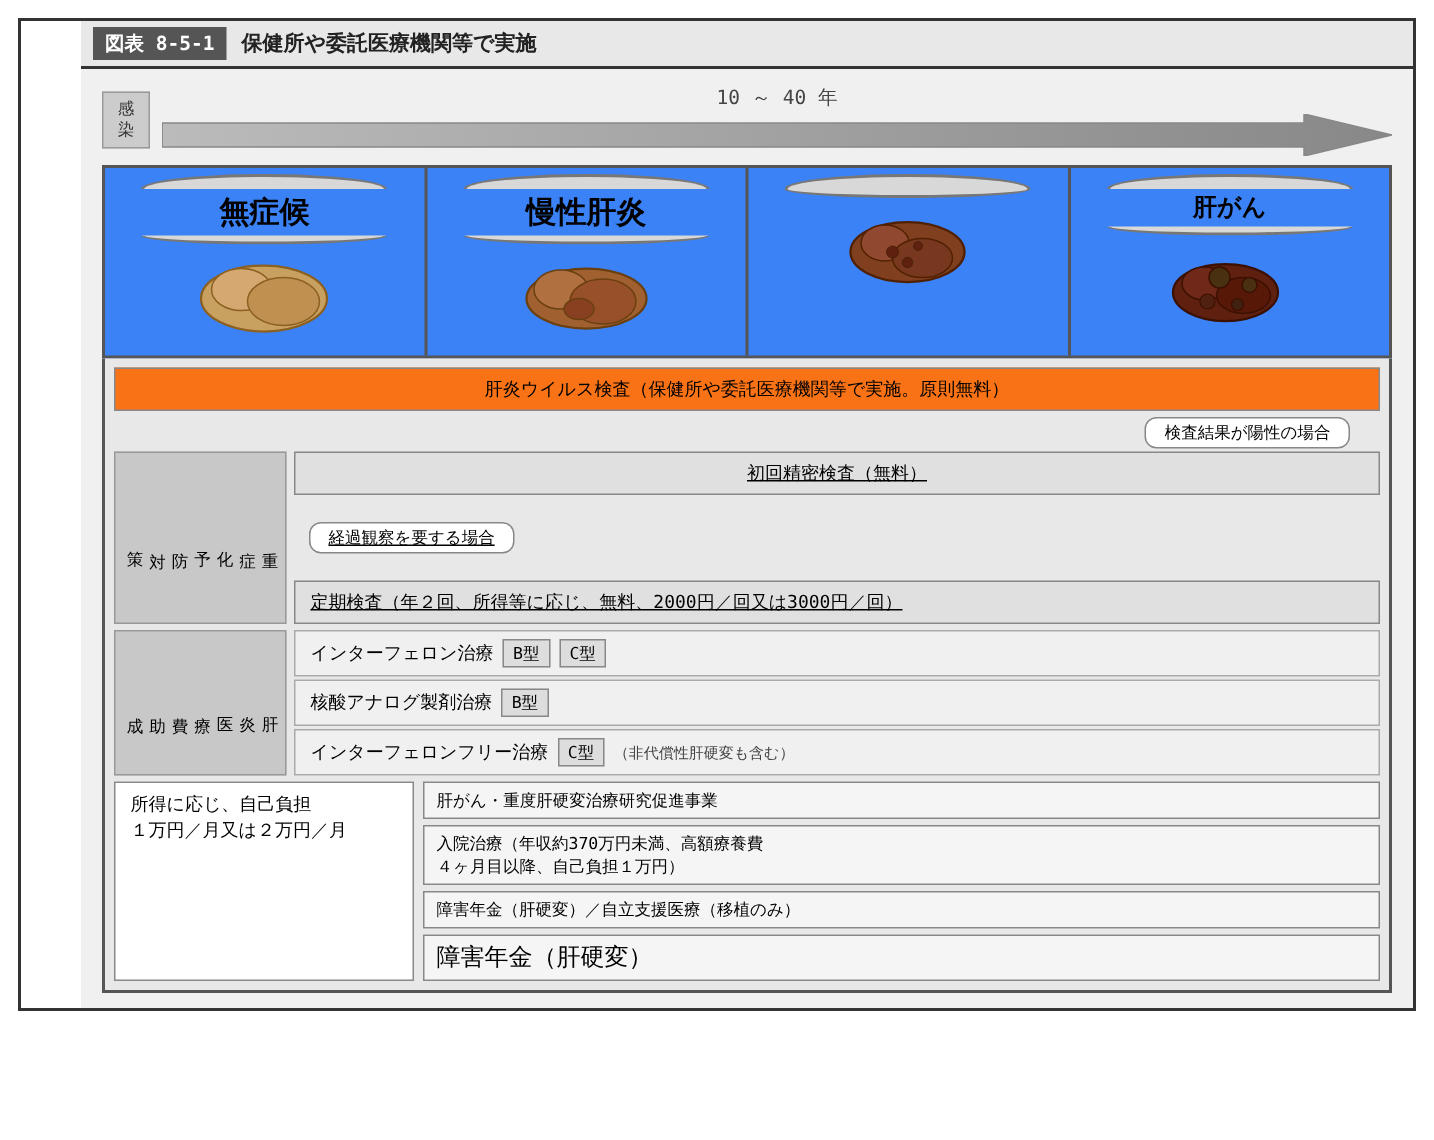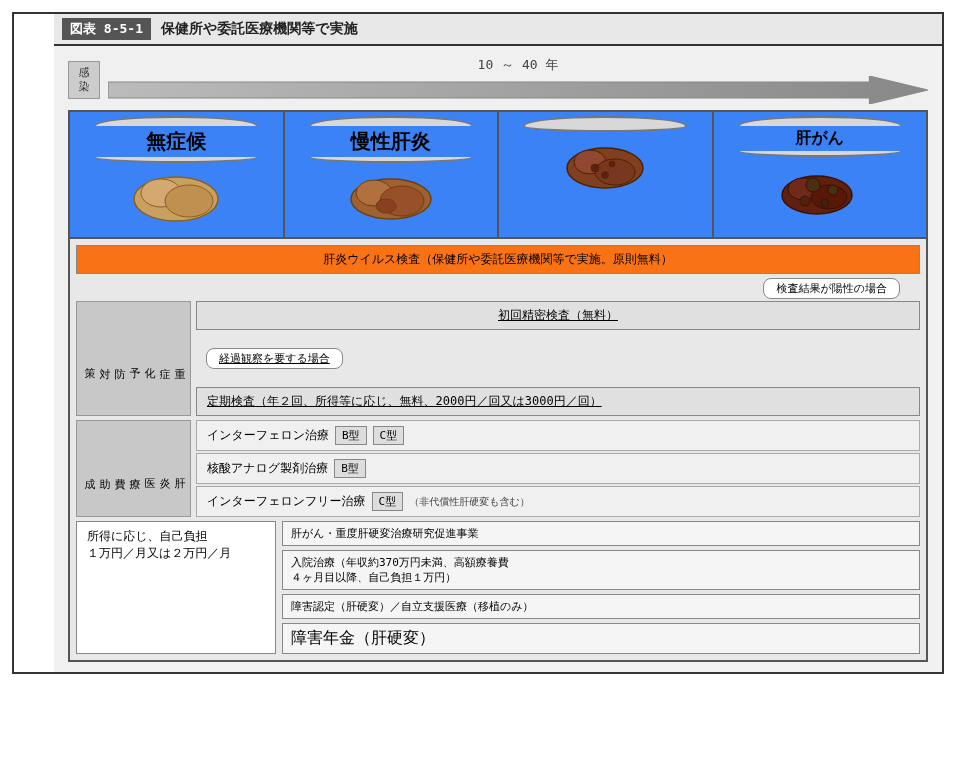--- a/index.html
+++ b/index.html
@@ -234,21 +234,21 @@
 
       <div style="display:flex; gap:6px;">
         <div style="flex:0 0 200px; border:1px solid #888; background:#fff; padding:6px 10px; font-size:12px;">
           所得に応じ、自己負担<br>１万円／月又は２万円／月
         </div>
         <div style="flex:1; display:flex; flex-direction:column; gap:4px;">
           <div style="border:1px solid #888; background:#f5f5f5; padding:4px 8px; font-size:11px;">肝がん・重度肝硬変治療研究促進事業</div>
           <div style="border:1px solid #888; background:#f5f5f5; padding:4px 8px; font-size:11px;">
             入院治療（年収約370万円未満、高額療養費<br>４ヶ月目以降、自己負担１万円）
           </div>
-          <div style="border:1px solid #888; background:#f5f5f5; padding:4px 8px; font-size:11px;">障害認定（肝硬変）／自立支援医療（移植のみ）</div>
+          <div style="border:1px solid #888; background:#f5f5f5; padding:4px 8px; font-size:11px;">障害年金（肝硬変）／自立支援医療（移植のみ）</div>
           <div style="border:1px solid #888; background:#f5f5f5; padding:4px 8px; font-size:16px;">障害年金（肝硬変）</div>
         </div>
       </div>
 
     </div>
 
   </div>
 
 </div>
 

